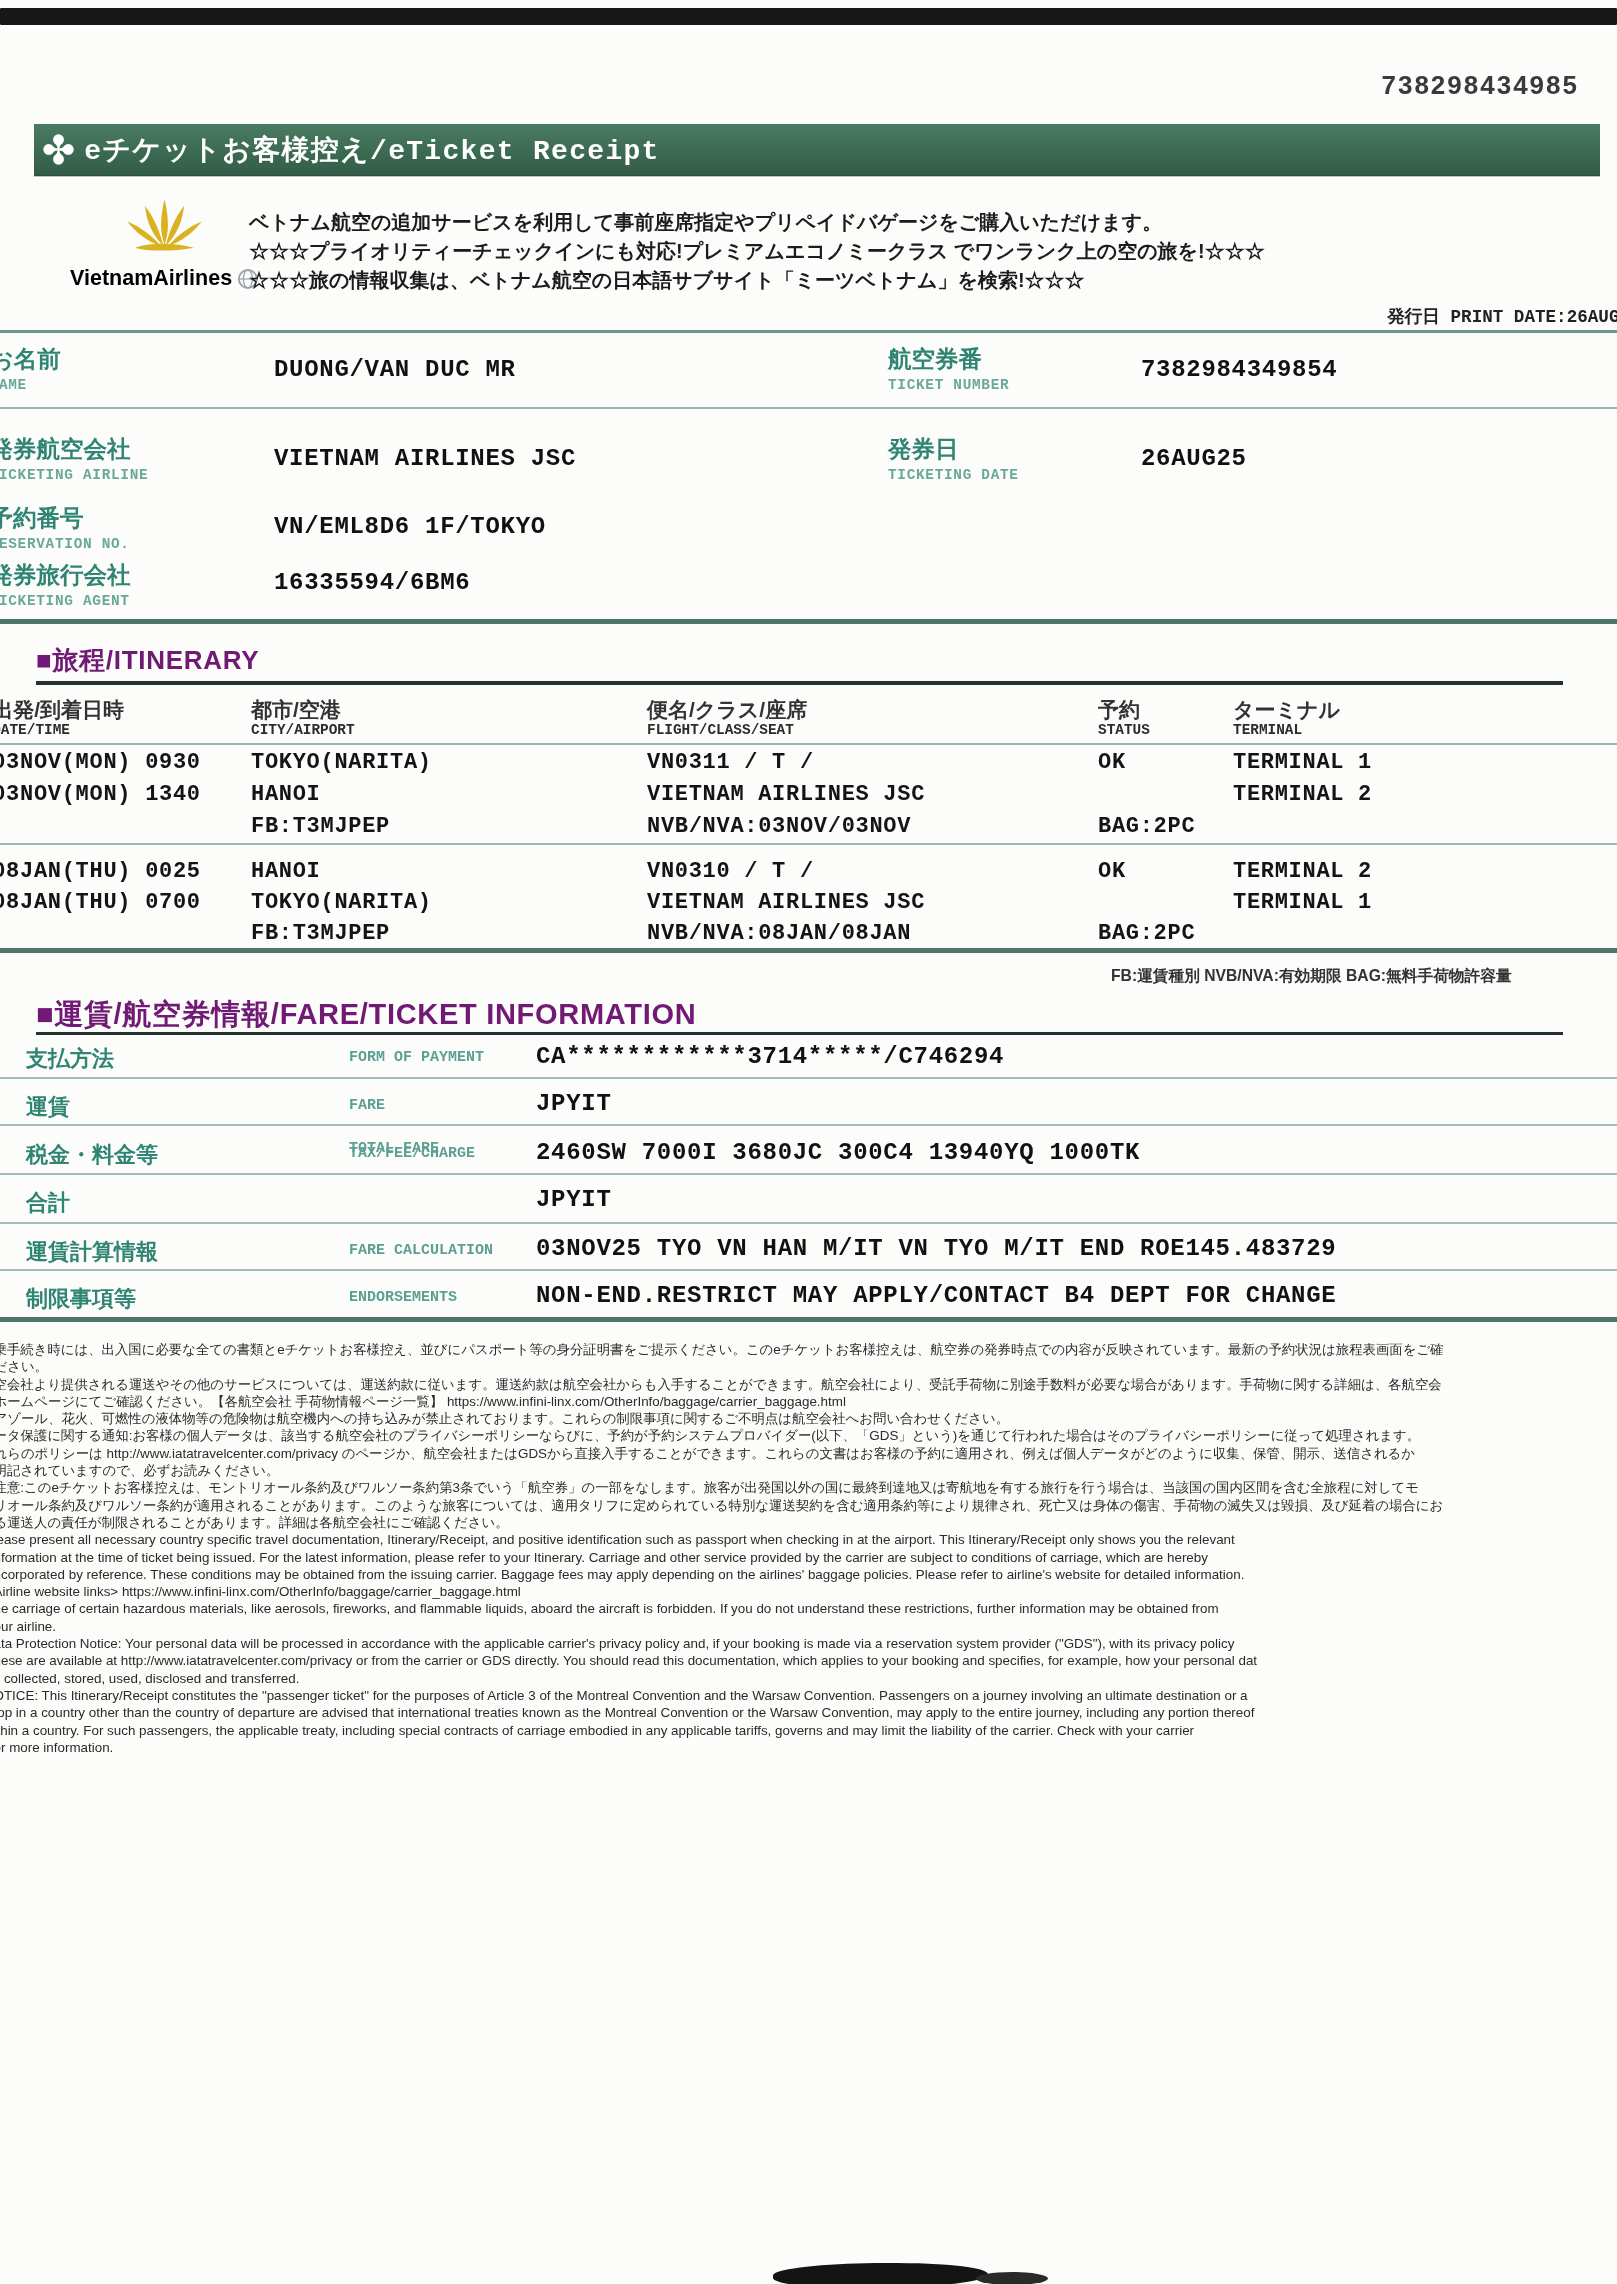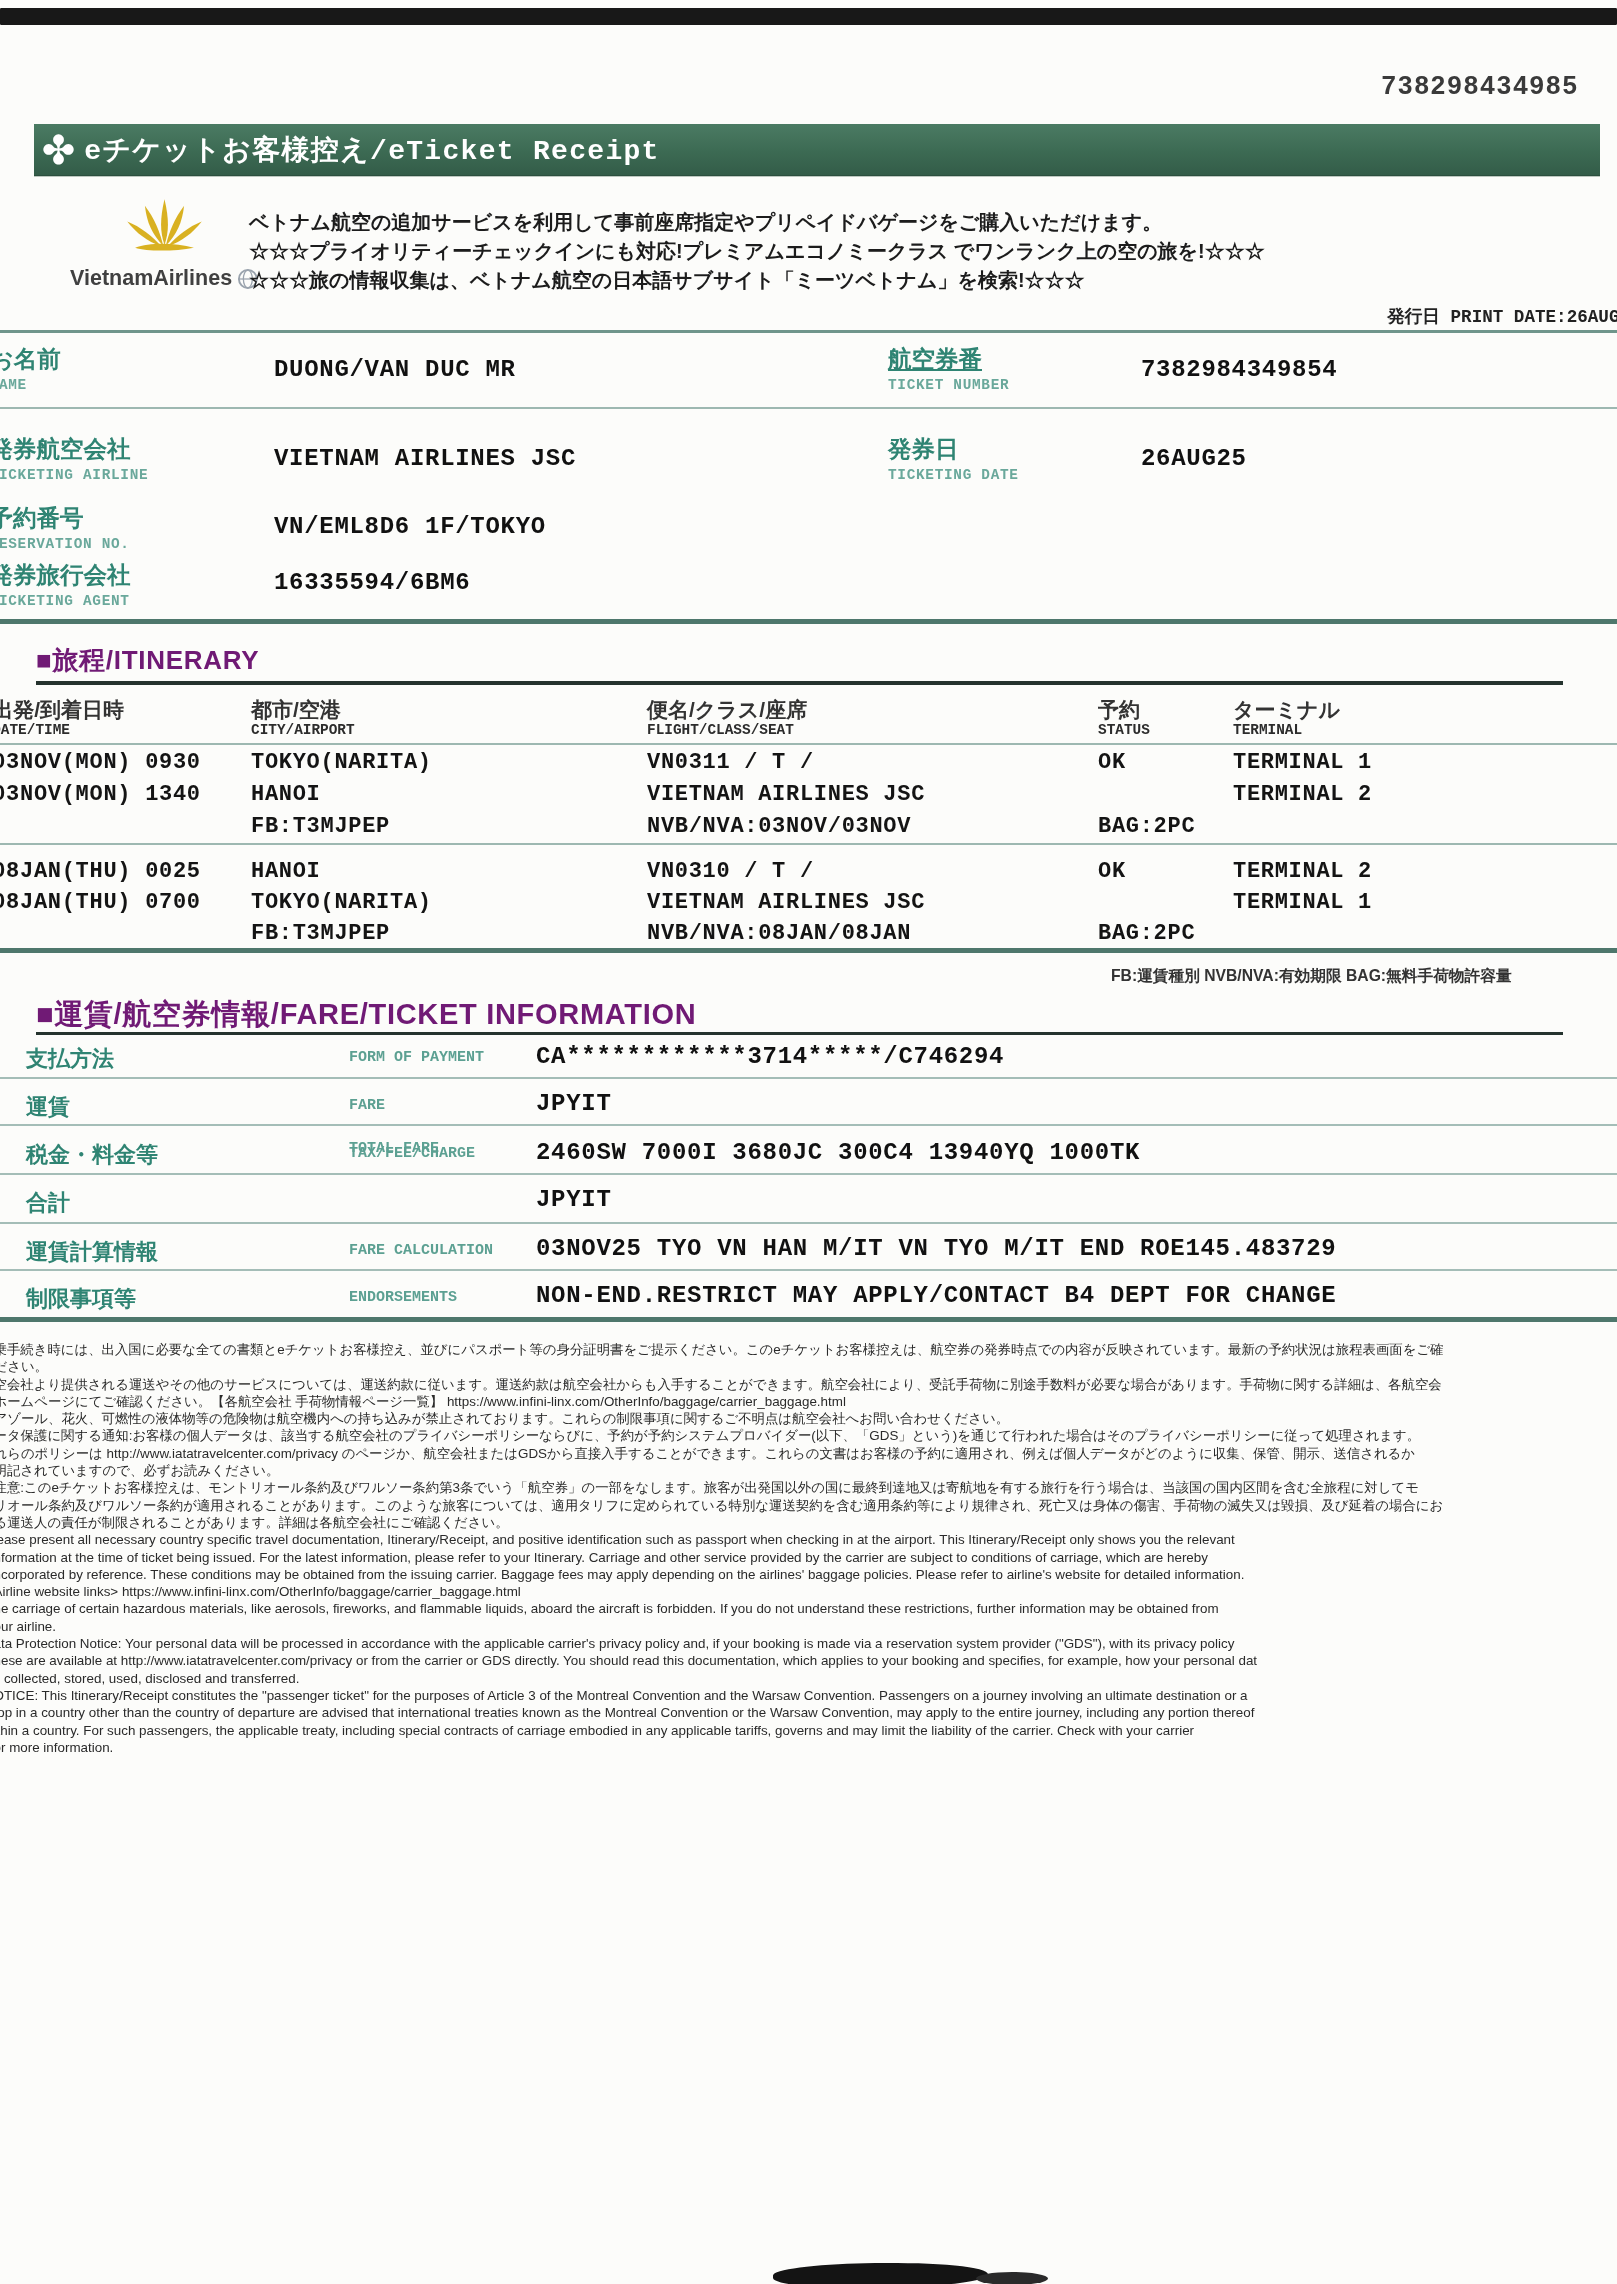--- a/index.html
+++ b/index.html
@@ -23,21 +23,21 @@
     position:absolute; left:34px; top:124px; width:1566px; height:51px;
     background:linear-gradient(180deg,#4b7b63 0%, #3c6a53 55%, #335c48 100%);
     display:flex; align-items:center; box-shadow:0 1.3px 0 #2c4f3e;
   }
   .clover { color:#ffffff; font-size:40px; line-height:1; margin:0 9px 0 7.8px; }
   .green-bar-title { color:#ffffff; font-size:28px; font-weight:700; letter-spacing:1.3px;
     font-family:"Liberation Mono","DejaVu Sans Mono",monospace; }
 
   
   .brand { position:absolute; left:70px; top:194px; width:189px; text-align:center; }
-  .brand-name { font-size:21.5px; font-weight:700; color:#404040; letter-spacing:0px; }
+  .brand-name { font-size:21.5px; font-weight:700; color:#000000; letter-spacing:0px; }
   .brand svg { display:block; margin:0 auto; }
 
   
   .promo { position:absolute; left:249px; top:208px; font-size:20px; font-weight:700; color:#1c1c1c; line-height:29px; white-space:nowrap; }
   .promo a { color:#8683d2; text-decoration:underline; font-weight:600;
     font-family:"Liberation Mono","DejaVu Sans Mono",monospace; font-size:19px; }
 
   .print-date { top:304px; right:-13px; font-size:17.6px; font-weight:700; color:#222;
     font-family:"Liberation Mono","DejaVu Sans Mono",monospace; }
 
@@ -116,21 +116,21 @@
     <div>☆☆☆旅の情報収集は、ベトナム航空の日本語サブサイト「ミーツベトナム」を検索!☆☆☆</div>
   </div>
 
   <div class="abs print-date">発行日 PRINT DATE:26AUG2</div>
 
   <div class="rule mid abs" style="top:330px;"></div>
 
   <div class="abs lbl-jp" style="left:-10.4px; top:343px;">お名前</div>
   <div class="abs lbl-en" style="left:-10.4px; top:377px;">NAME</div>
   <div class="abs val" style="left:274px; top:356px;">DUONG/VAN DUC MR</div>
-  <div class="abs lbl-jp" style="left:888px; top:343px;text-decoration:underline;">航空券番</div>
+  <div class="abs lbl-jp" style="left:888px; top:343px;">航空券番</div>
   <div class="abs lbl-en" style="left:888px; top:377px;">TICKET NUMBER</div>
   <div class="abs val" style="left:1141px; top:356px;">7382984349854</div>
 
   <div class="rule thin abs" style="top:407px;"></div>
 
   <div class="abs lbl-jp" style="left:-10.4px; top:433px;">発券航空会社</div>
   <div class="abs lbl-en" style="left:-10.4px; top:467px;">TICKETING AIRLINE</div>
   <div class="abs val" style="left:274px; top:445px;">VIETNAM AIRLINES JSC</div>
   <div class="abs lbl-jp" style="left:888px; top:433px;">発券日</div>
   <div class="abs lbl-en" style="left:888px; top:467px;">TICKETING DATE</div>

